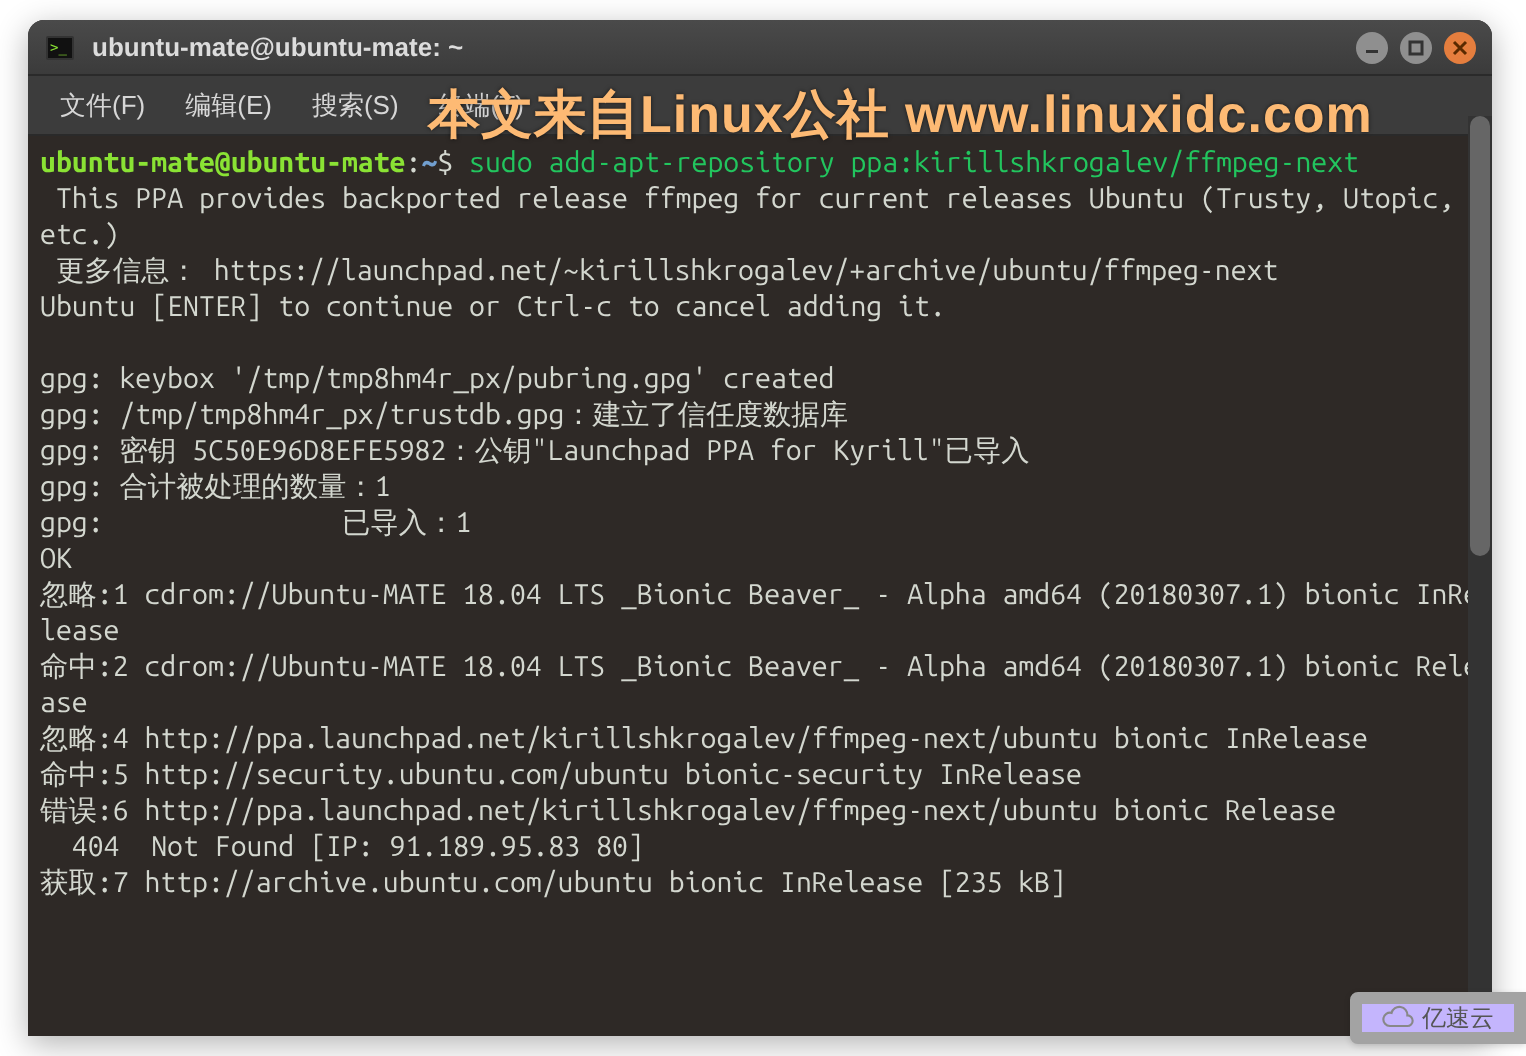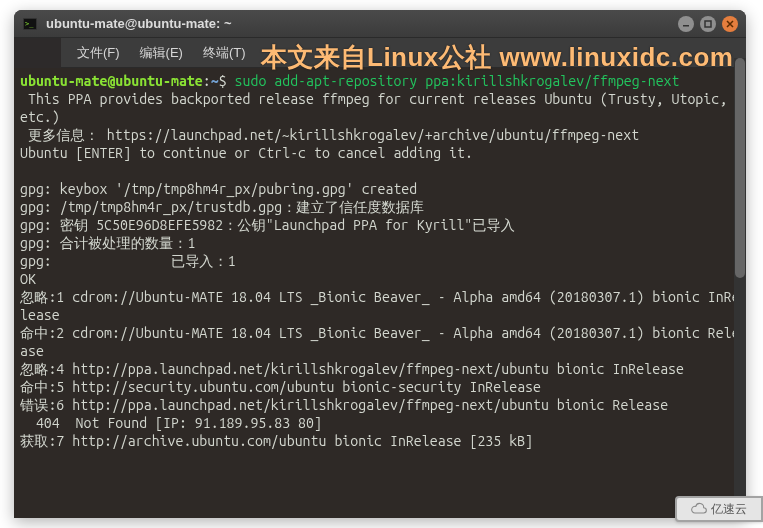--- a/index.html
+++ b/index.html
@@ -19,21 +19,21 @@
   .winbtns { display: flex; gap: 6px; }
   .winbtn {
     width: 16px; height: 16px; border-radius: 50%; display: flex; align-items: center; justify-content: center;
     font-size: 9px; cursor: pointer; background: #6a6a6a; color: #222;
   }
   .winbtn.min { background: #8f8f8f; }
   .winbtn.max { background: #8f8f8f; }
   .winbtn.close { background: #e57e3e; }
   .menubar {
     height: 30px; background: #3c3c3c; display: flex; align-items: center; padding: 0 6px;
-    border-bottom: 1px solid #2a2a2a; position: relative; margin-left: 47px;
+    border-bottom: 1px solid #2a2a2a; position: relative;
   }
   .menuitem {
     color: #d6d6d6; font-size: 13px; padding: 4px 10px; cursor: pointer;
   }
   .watermark {
     position: absolute; left: 200px; top: 2px; color: #fdba74; font-size: 26px;
     font-weight: bold; letter-spacing: 0.5px; pointer-events: none;
     text-shadow: 0 0 2px rgba(0,0,0,0.6);
   }
   .terminal {
@@ -47,21 +47,21 @@
   .terminal { background: #2e2a2a; }
   .terminal { background: #2e2926; }
   .prompt-user { color: #8ae234; font-weight: bold; }
   .prompt-path { color: #729fcf; font-weight: bold; }
   .prompt-dollar { color: #d3d7cf; }
   .cmd { color: #22c55e; }
   .scrollbar { position: absolute; right: 17px; top: 58px; width: 12px; height: 460px; background: #333; }
   .scrollbar-thumb { position: absolute; left: 1px; top: 0; width: 10px; height: 220px; background: #666; border-radius: 5px; }
   .badge {
     position: absolute; right: 0px; bottom: 6px; width: 88px; height: 26px;
-    background: #e5e5e5; border: 2px solid #a3a3a3; border-radius: 4px 0 0 4px;
+    background: #c4b5fd; border: 6px solid #a3a3a3; border-radius: 4px 0 0 4px;
     display: flex; align-items: center; justify-content: center; gap: 4px;
     font-size: 12px; color: #555; box-shadow: 0 1px 3px rgba(0,0,0,0.15);
   }
   .badge svg { width: 16px; height: 16px; }
 </style>
 </head>
 <body>
 
 <div class="window">
 
@@ -89,20 +89,21 @@
         <svg width="8" height="8" viewBox="0 0 8 8">
             <path d="M1 1 L7 7 M7 1 L1 7" stroke="#5a2a00" stroke-width="1.5"></path>
           </svg>
       </div>
     </div>
   </div>
 
   <div class="menubar">
     <div class="menuitem">文件(F)</div>
     <div class="menuitem">编辑(E)</div>
+    <div class="menuitem">搜索(S)</div>
     <div class="menuitem">终端(T)</div>
     <div class="watermark">本文来自Linux公社 www.linuxidc.com</div>
   </div>
 
   <div class="terminal"><span class="prompt-user">ubuntu-mate@ubuntu-mate</span><span class="prompt-dollar">:</span><span class="prompt-path">~</span><span class="prompt-dollar">$ </span><span class="cmd">sudo add-apt-repository ppa:kirillshkrogalev/ffmpeg-next</span>
 <span> This PPA provides backported release ffmpeg for current releases Ubuntu (Trusty, Utopic, etc.)</span>
 <span> 更多信息： https://launchpad.net/~kirillshkrogalev/+archive/ubuntu/ffmpeg-next</span>
 <span>Ubuntu [ENTER] to continue or Ctrl-c to cancel adding it.</span>
 <span></span>
 <span>gpg: keybox '/tmp/tmp8hm4r_px/pubring.gpg' created</span>

